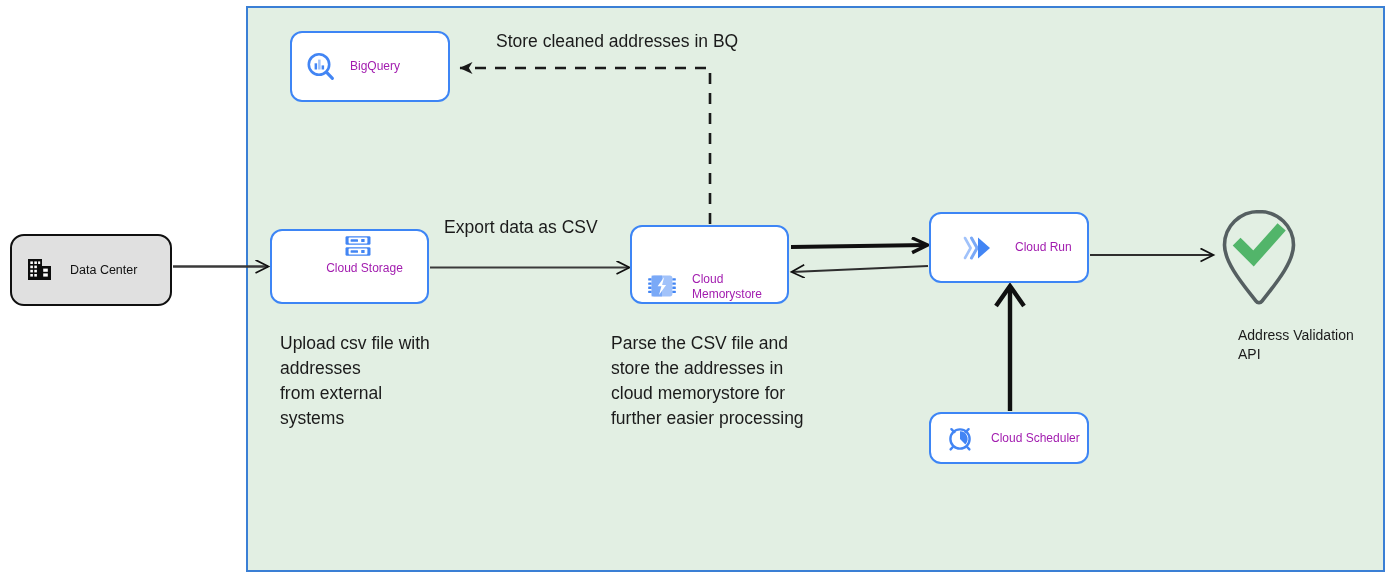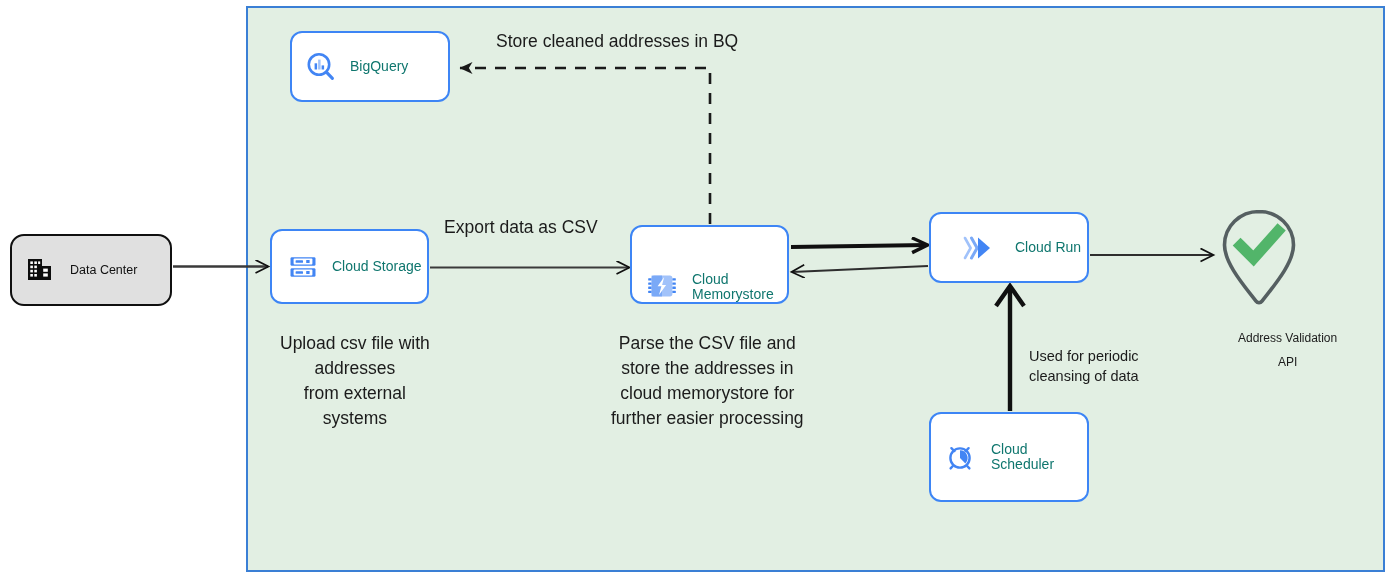--- a/index.html
+++ b/index.html
@@ -45,42 +45,42 @@
     background: #ffffff;
     border: 2px solid #3d85f5;
   }
   .node .icon {
     flex: 0 0 auto;
     display: flex;
     align-items: center;
     justify-content: center;
   }
   .node .node-label {
-    color: #0f766e;
-    font-size: 14px;
+    color: #a21caf;
+    font-size: 12px;
     line-height: 15px;
     white-space: pre-line;
   }
 
   .node-datacenter {
     background: #e0e0e0;
     border: 2.5px solid #101010;
     border-radius: 14px;
   }
   .node-datacenter .node-label {
     font-size: 12.5px;
     color: #101010;
   }
 
   
   #node-bigquery      { left: 290px; top: 31px;  width: 160px; height: 71px; padding-left: 12px; }
-  #node-cloud-storage { left: 270px; top: 229px; width: 159px; height: 75px; padding-left: 16px; }
+  #node-cloud-storage { left: 270px; top: 229px; width: 159px; height: 75px; padding-left: 16px; flex-direction: column; }
   #node-memorystore   { left: 630px; top: 225px; width: 159px; height: 79px; padding-left: 14px; align-items: flex-end; }
   #node-cloud-run     { left: 929px; top: 212px; width: 160px; height: 71px; padding-left: 28px; }
-  #node-scheduler     { left: 929px; top: 412px; width: 160px; height: 90px; padding-left: 12px; }
+  #node-scheduler     { left: 929px; top: 412px; width: 160px; height: 52px; padding-left: 12px; }
   #node-datacenter    { left: 10px;  top: 234px; width: 162px; height: 72px; padding-left: 14px; }
 
   #node-bigquery .node-label      { margin-left: 12px; }
   #node-cloud-storage .node-label { margin-left: 14px; }
   #node-memorystore .node-label   { margin-left: 14px; }
   #node-cloud-run .node-label     { margin-left: 16px; }
   #node-scheduler .node-label     { margin-left: 14px; }
   #node-datacenter .node-label    { margin-left: 16px; }
 
   
@@ -90,37 +90,36 @@
     top: 206px;
     width: 86px;
     height: 102px;
   }
 
   
   .txt {
     position: absolute;
     color: #1b1b1b;
     white-space: pre-line;
-    text-align: center;
   }
   .edge-label {
     font-size: 17.5px;
     line-height: 21px;
   }
   .desc {
     font-size: 17.5px;
     line-height: 25px;
   }
   .desc-small {
     font-size: 14.5px;
     line-height: 20px;
   }
   .pin-label {
-    font-size: 12px;
-    line-height: 24px;
+    font-size: 14px;
+    line-height: 19px;
   }
 
   #label-store-bq     { left: 496px; top: 31px;  }
   #label-export-csv   { left: 444px; top: 217px; }
   #desc-upload        { left: 280px; top: 331px; }
   #desc-parse         { left: 611px; top: 331px; }
   #desc-periodic      { left: 1029px; top: 346px; }
   #label-address-api  { left: 1238px; top: 326px; }
 </style>
 </head>
@@ -292,19 +291,17 @@
   <div class="txt desc" id="desc-upload">Upload csv file with
 addresses
 from external
 systems</div>
 
   <div class="txt desc" id="desc-parse">Parse the CSV file and
 store the addresses in
 cloud  memorystore for
 further easier processing</div>
 
-  <div class="txt desc-small" id="desc-periodic">Used for periodic
-cleansing of data</div>
 
   <div class="txt pin-label" id="label-address-api">Address Validation
 API</div>
 
 </div>
 
 </body></html>

